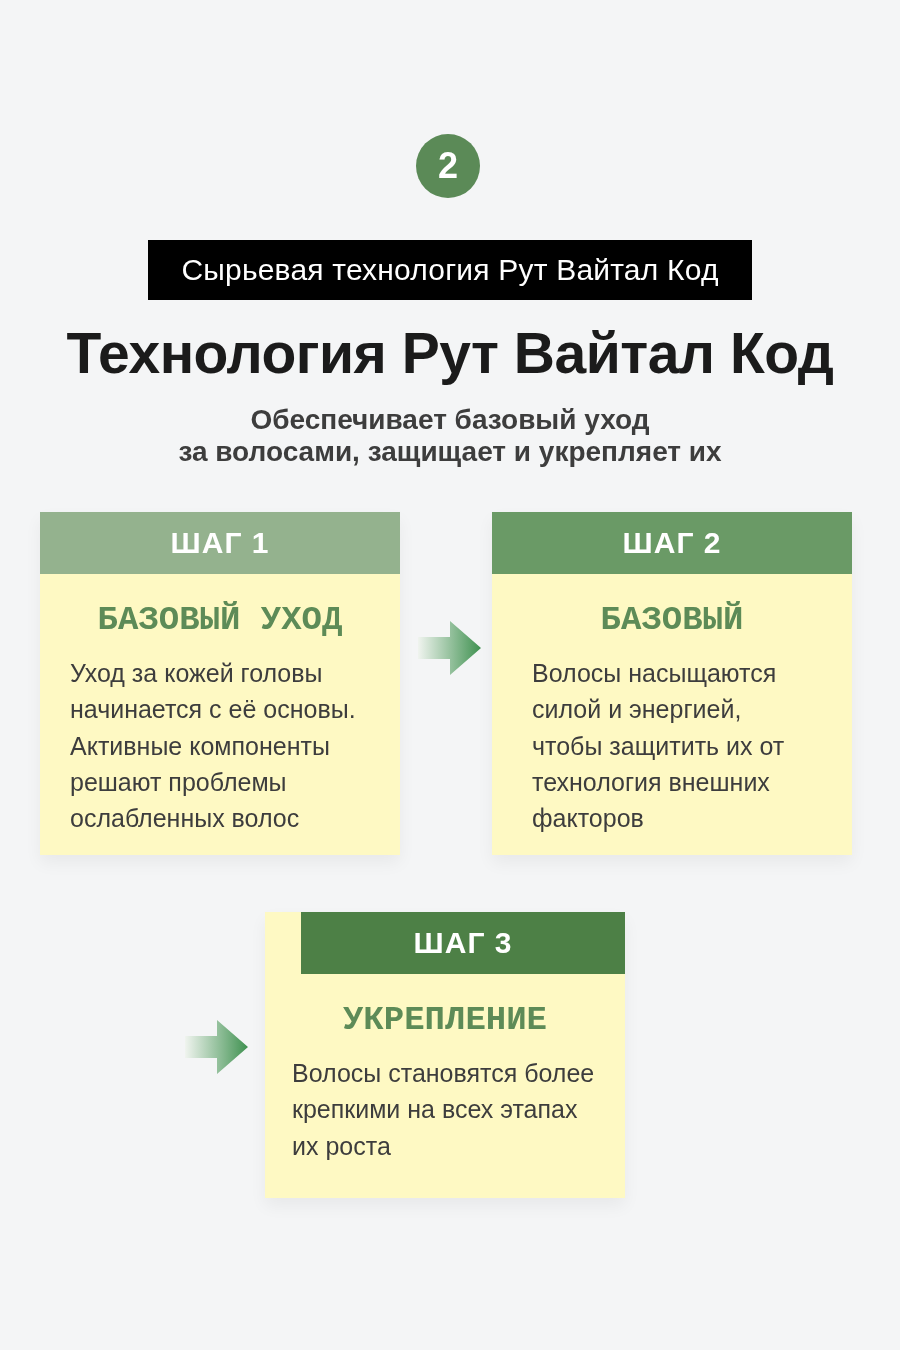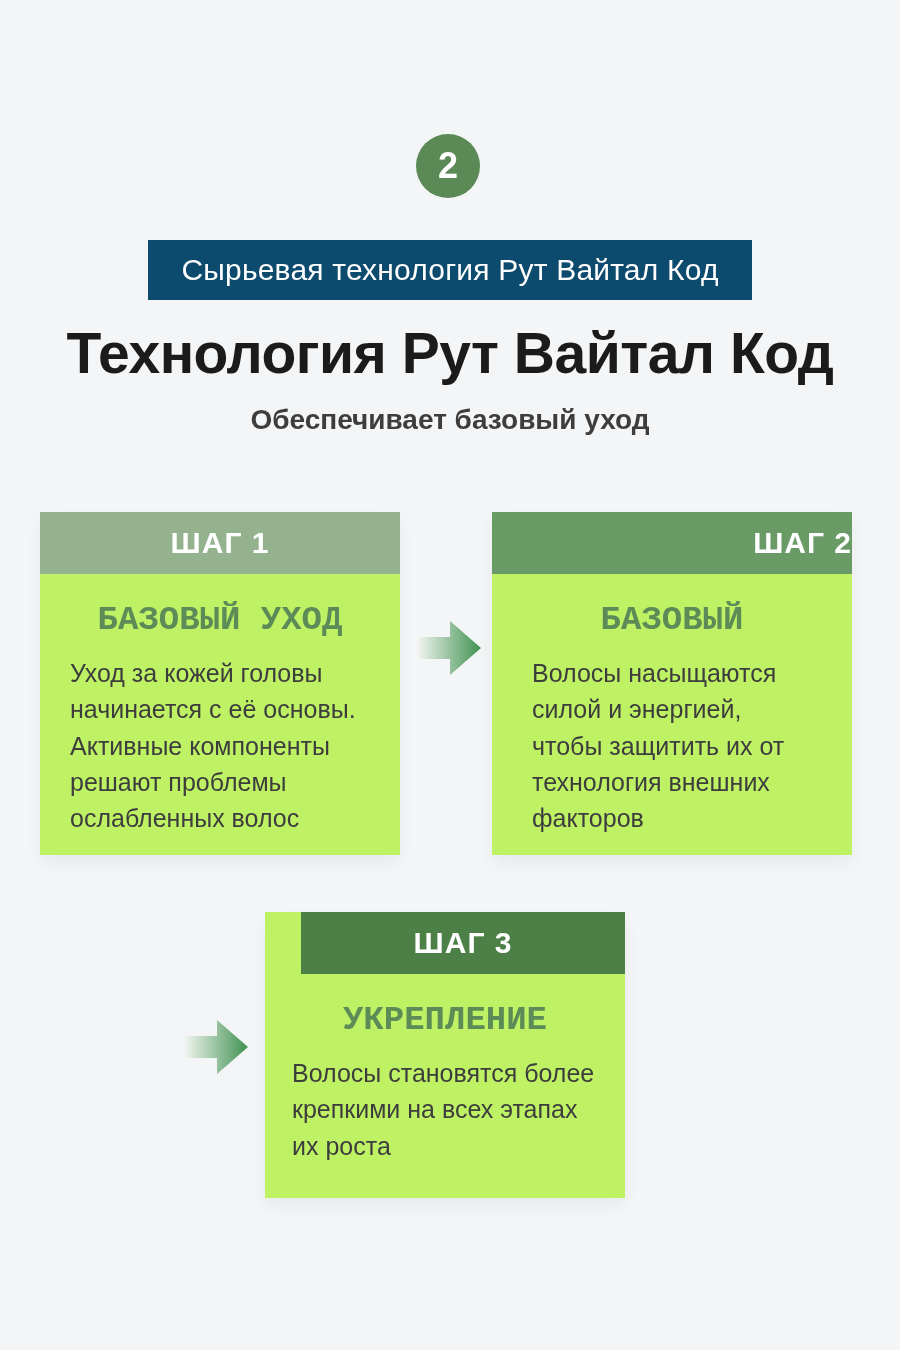--- a/index.html
+++ b/index.html
@@ -74,39 +74,39 @@
     color: #3d3d3d;
     font-size: 28px;
     line-height: 32px;
     font-weight: 700;
   }
 
   
   .card {
     position: absolute;
     width: 360px;
-    background: #bef264;
+    background: #fef9c3;
     box-shadow: 0 8px 16px rgba(0,0,0,0.05);
   }
   .card-1 { left: 40px;  top: 512px; height: 343px; }
   .card-2 { left: 492px; top: 512px; height: 343px; }
   .card-3 { left: 265px; top: 912px; height: 286px; }
 
   .card-header {
     height: 62px;
     color: #ffffff;
     font-size: 30px;
     font-weight: 700;
     letter-spacing: 1px;
     display: flex;
     align-items: center;
     justify-content: center;
   }
   .card-1 .card-header { background: #94b28e; }
-  .card-2 .card-header { background: #6a9a66; justify-content: flex-end; }
+  .card-2 .card-header { background: #6a9a66; }
   .card-3 .card-header { background: #4d8046; margin-left: 36px; }
 
   .card-heading {
     margin-top: 27px;
     text-align: center;
     font-size: 34px;
     font-weight: 700;
     color: #5d8b57;
     font-family: Liberation Mono, monospace;
   }
@@ -128,28 +128,29 @@
 </style>
 </head>
 <body>
 
 <div class="canvas">
 
   <div class="badge">
     <span>2</span>
   </div>
 
-  <div class="banner" style="background-color: #0c4a6e;">
+  <div class="banner" style="background-color: #000000;">
     <span>Сырьевая технология Рут Вайтал Код</span>
   </div>
 
   <div class="title">Технология Рут Вайтал Код</div>
 
   <div class="subtitle">
     <div>Обеспечивает базовый уход</div>
+    <div>за волосами, защищает и укрепляет их</div>
   </div>
 
   <div class="card card-1">
     <div class="card-header" style="background-color: rgb(148, 178, 142);">
       <span>ШАГ 1</span>
     </div>
     <div class="card-heading">БАЗОВЫЙ УХОД</div>
     <div class="card-desc">Уход за кожей головы начинается с её основы. Активные компоненты решают проблемы ослабленных волос</div>
   </div>
 

